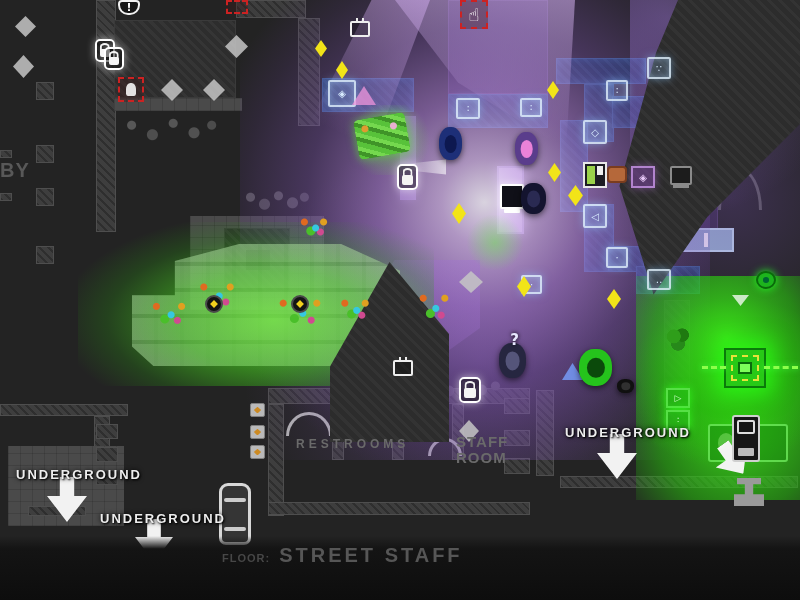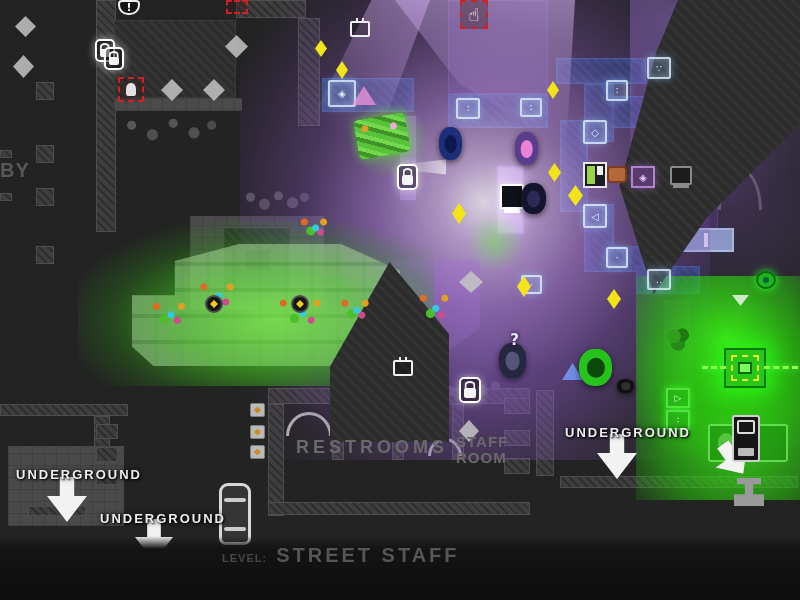--- a/index.html
+++ b/index.html
@@ -293,29 +293,29 @@
       <div class="sprite car" style="left: 219px; top: 483px; width: 32px; height: 62px;"></div>
       <div class="sprite char" style="left: 439px; top: 127px; width: 23px; height: 33px; --c: #1d2f78; --head: #0d1850;"></div>
       <div class="sprite char" style="left: 515px; top: 132px; width: 23px; height: 33px; --c: #5a3d8c; --head: #ea82d8;"></div>
       <div class="sprite char" style="left: 521px; top: 183px; width: 25px; height: 31px; --c: #14142f; --head: #2a2a52;"></div>
       <div class="sprite char" style="left: 499px; top: 343px; width: 27px; height: 35px; --c: #262640; --head: #55557a;"></div>
       <div class="sprite q-mark" style="left: 507px; top: 331px; width: 15px; height: 17px;">?</div>
       <div class="sprite char" style="left: 579px; top: 349px; width: 33px; height: 37px; --c: #25c31c; --head: #0b4a0b;"></div>
       <div class="sprite char" style="left: 617px; top: 379px; width: 17px; height: 14px; --c: #101010; --head: #303030;"></div>
     </div>
 
-  <div class="map-label" style="left:296px;top:438px;font-size:18px;letter-spacing:4px;">RESTROOMS</div>
+  <div class="map-label" style="left:296px;top:438px;font-size:12px;letter-spacing:4px;">RESTROOMS</div>
   <div class="map-label" style="left:456px;top:434px;font-size:15px;">
     <div>STAFF</div>
     <div>ROOM</div>
   </div>
   <div class="map-label" style="left:0;top:160px;font-size:20px;color:#585858;">BY</div>
   <div class="ug-label" style="left:16px;top:467px;">UNDERGROUND</div>
   <div class="ug-label" style="left:100px;top:511px;">UNDERGROUND</div>
   <div class="ug-label" style="left:565px;top:425px;">UNDERGROUND</div>
 
   <div class="floor-bar">
     <div class="floor-text">
-      <span class="floor-prefix">LEVEL:</span>
+      <span class="floor-prefix">FLOOR:</span>
       <span class="floor-name">STREET STAFF</span>
     </div>
   </div>
 </div>
 
 </body></html>

